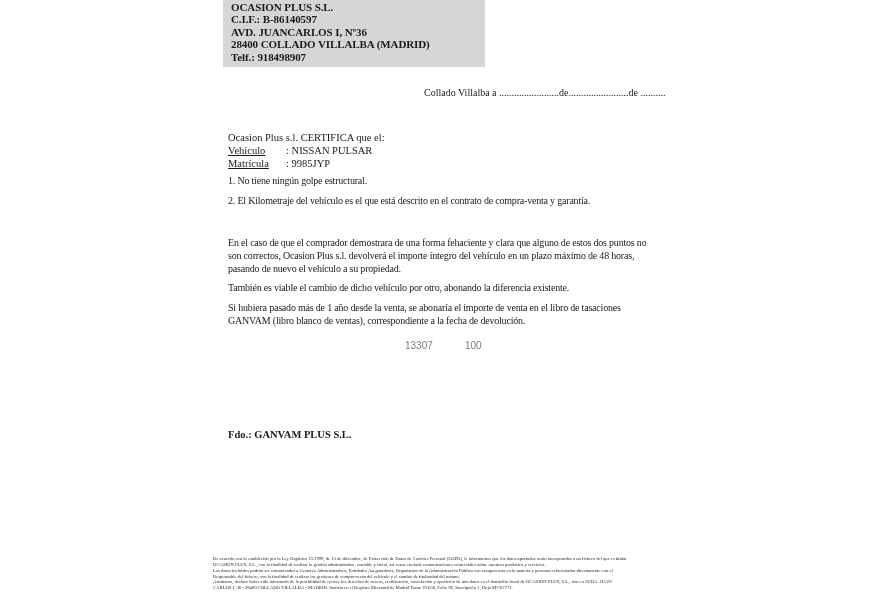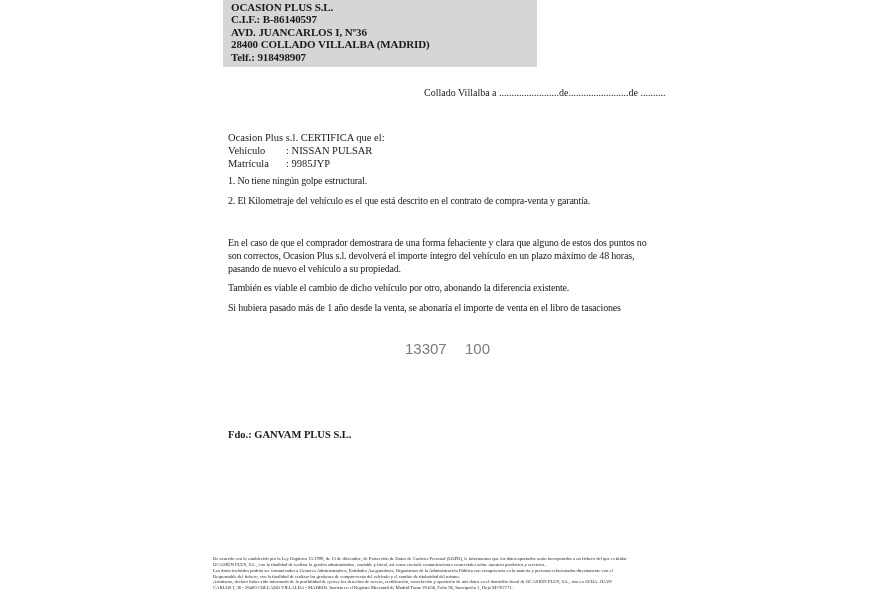--- a/index.html
+++ b/index.html
@@ -9,21 +9,21 @@
     font-family: "Liberation Serif", serif;
     color: #1a1a1a;
     position: relative;
     overflow: hidden;
   }
   .page { position: absolute; inset: 0; background: #ffffff; }
 
   .letterhead {
     position: absolute;
     left: 223px; top: 0;
-    width: 314px;
+    width: 262px;
     background: #d6d6d6;
     padding: 1px 6px 4px 8px;
     font-weight: bold;
     font-size: 11px;
     line-height: 12.4px;
     letter-spacing: -0.1px;
   }
 
   .dateline {
     position: absolute;
@@ -35,41 +35,42 @@
   .certify {
     position: absolute;
     left: 228px; top: 111px;
     font-size: 10.5px;
     line-height: 13px;
     margin-top: 20px;
   }
   .certify .lbl {
     display: inline-block;
     width: 58px;
+    text-decoration: underline;
   }
 
   .bodytext {
     position: absolute;
     left: 228px;
     font-size: 10px;
     line-height: 13px;
     letter-spacing: -0.2px;
   }
   .bodytext .ln { white-space: nowrap; }
 
   .point1 { top: 174px; }
   .point2 { top: 194px; }
   .para-refund { top: 236px; }
   .para-exchange { top: 281px; }
   .para-ganvam { top: 301px; font-family: Liberation Serif, serif; }
 
   .form-num {
     position: absolute;
     font-family: "Liberation Sans", sans-serif;
-    font-size: 15px;
+    font-size: 10px;
     color: #7d7d7d;
   }
   .num-km { left: 405px; top: 340px; }
   .num-pct { left: 465px; top: 340px; }
 
   .signature {
     position: absolute;
     left: 228px; top: 429px;
     font-size: 10.5px;
     font-weight: bold;
@@ -120,20 +121,21 @@
   <div class="bodytext para-refund">
     <div class="ln">En el caso de que el comprador demostrara de una forma fehaciente y clara que alguno de estos dos puntos no</div>
     <div class="ln">son correctos, Ocasion Plus s.l. devolverá el importe íntegro del vehículo en un plazo máximo de 48 horas,</div>
     <div class="ln">pasando de nuevo el vehículo a su propiedad.</div>
   </div>
 
   <div class="bodytext para-exchange">También es viable el cambio de dicho vehículo por otro, abonando la diferencia existente.</div>
 
   <div class="bodytext para-ganvam">
     <div class="ln">Si hubiera pasado más de 1 año desde la venta, se abonaría el importe de venta en el libro de tasaciones</div>
+    <div class="ln">GANVAM (libro blanco de ventas), correspondiente a la fecha de devolución.</div>
   </div>
 
   <div class="form-num num-km">13307</div>
   <div class="form-num num-pct">100</div>
 
   <div class="signature">Fdo.: GANVAM PLUS S.L.</div>
 
   <div class="legal">
     <div class="ln">De acuerdo con lo establecido por la Ley Orgánica 15/1999, de 13 de diciembre, de Protección de Datos de Carácter Personal (LOPD), le informamos que los datos aportados serán incorporados a un fichero del que es titular</div>
     <div class="ln">OCASIÓN PLUS, S.L., con la finalidad de realizar la gestión administrativa, contable y fiscal, así como enviarle comunicaciones comerciales sobre nuestros productos y servicios.</div>

